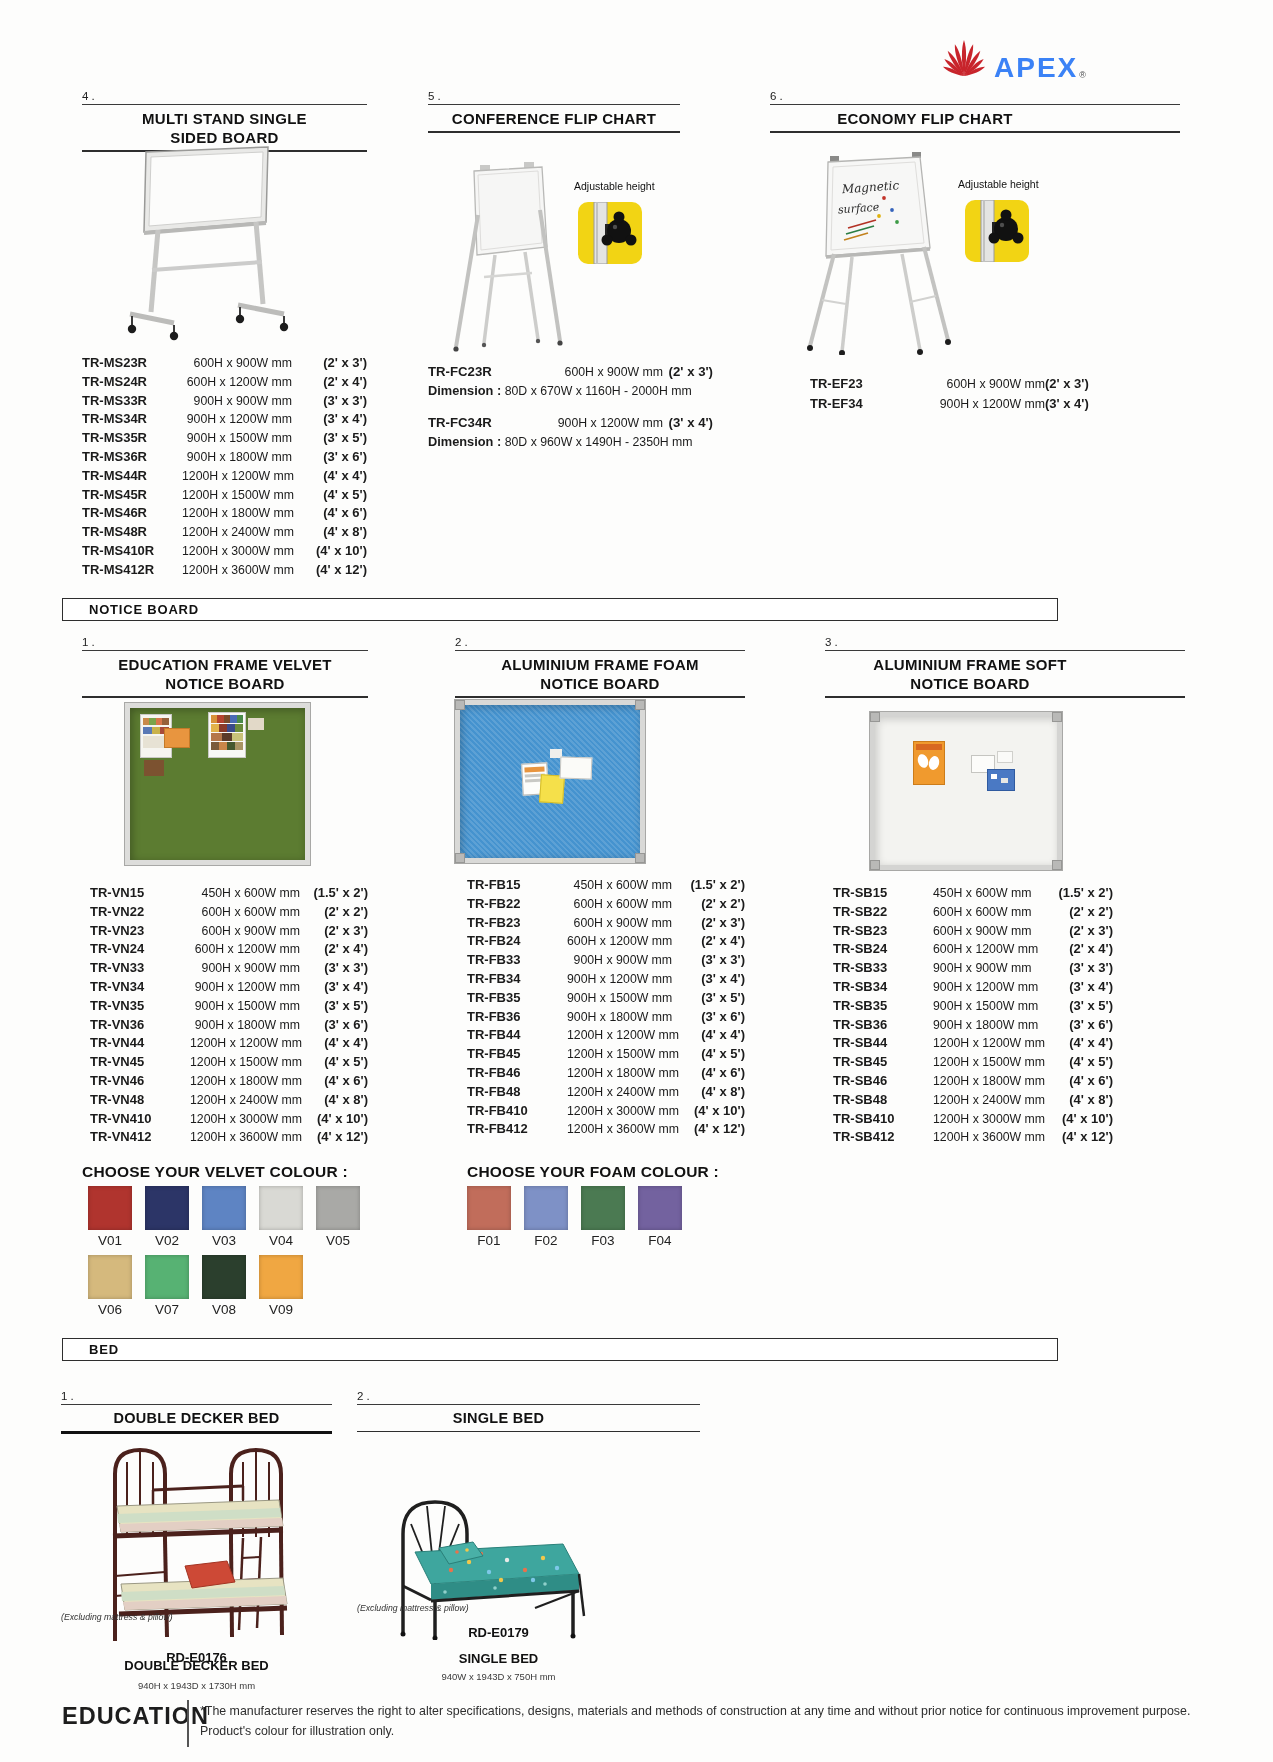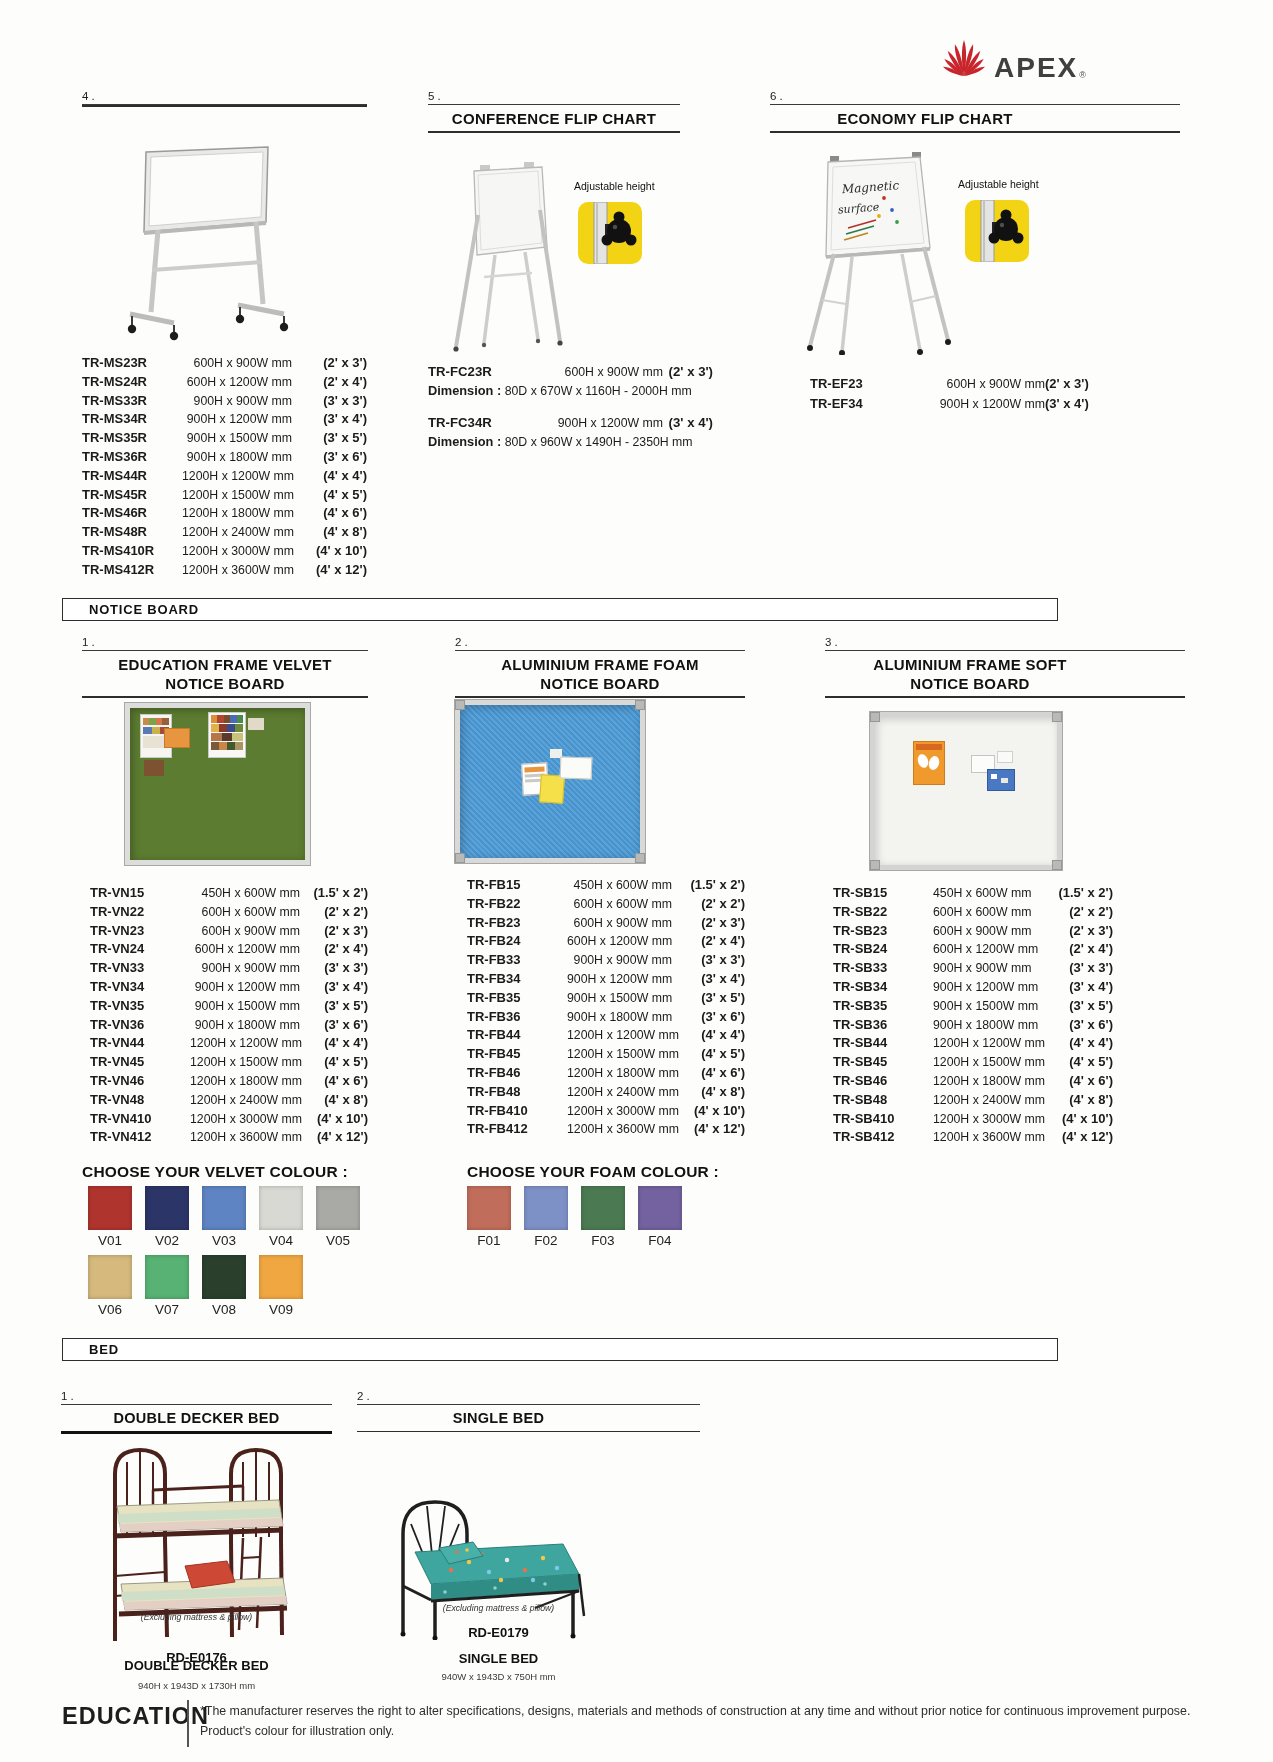--- a/index.html
+++ b/index.html
@@ -29,23 +29,23 @@
   .callout{position:absolute;font-weight:normal;font-size:10.5px;white-space:nowrap;color:#111}
   .choose{position:absolute;font-weight:bold;font-size:15.5px;letter-spacing:.2px;color:#111}
   .swgroup{position:absolute;display:flex;flex-wrap:wrap}
   .swatch{width:44px;margin:0 13px 7px 0;text-align:center}
   .swatch .box{width:44px;height:44px;box-shadow:inset 0 0 4px rgba(0,0,0,.25)}
   .swatch .lab{font-size:13.5px;margin-top:3px;color:#222}
   .board{position:absolute;box-sizing:border-box}
   .cap{position:absolute;width:10px;height:10px;background:#b9b9b7;border:1px solid #979795;box-sizing:border-box}
   .bedcap{position:absolute;left:0;width:100%;text-align:center;font-weight:bold;font-size:13px;color:#111}
   .beddims{position:absolute;left:0;width:100%;text-align:center;font-size:9.5px;color:#3a3a3a}
-  .excl{position:absolute;left:0;width:100%;text-align:center;font-style:italic;font-size:8.7px;color:#333}
+  .excl{position:absolute;left:0;width:100%;font-style:italic;font-size:8.7px;color:#333}
   .logo{position:absolute;left:938px;top:34px;display:flex;align-items:flex-end}
-  .logotext{font-weight:bold;font-size:28px;letter-spacing:2px;color:#404040;line-height:1}
+  .logotext{font-weight:bold;font-size:28px;letter-spacing:2px;color:#3b82f6;line-height:1}
   .regmark{font-size:9px;color:#47484a;margin-left:1px;line-height:1;padding-bottom:2px}
   .education{position:absolute;left:62px;top:1703px;font-weight:bold;font-size:23.5px;letter-spacing:1px;color:#1d1d1d}
   .fdivider{position:absolute;left:187px;top:1700px;width:2px;height:47px;background:#555}
   .disclaimer{position:absolute;left:200px;top:1702px;width:1015px;font-size:12.4px;line-height:1.6;color:#2e2e2e}
   .paper{position:absolute}
 </style>
 </head>
 <body>
 
 <div class="logo">
@@ -63,20 +63,24 @@
         <path d="M0,0 C-2.4,-9 -2.4,-18 0,-23 C2.4,-18 2.4,-9 0,0" transform="rotate(66)"></path>
       </g>
     </svg>
   </span>
   <span class="logotext">APEX</span>
   <span class="regmark">®</span>
 </div>
 
 <section class="col" style="left:82px;top:90px;width:285px">
   <div class="numline"><span>4 .</span></div>
+  <div class="ptitle">
+    <div>MULTI STAND SINGLE</div>
+    <div>SIDED BOARD</div>
+  </div>
   <div class="trule"></div>
   <span class="abs" style="left:36px;top:52px">
     <svg width="175" height="200" viewBox="0 0 175 200">
       <polygon points="28,10 150,5 148,80 26,90" fill="#e9e9e7" stroke="#9a9a98" stroke-width="1.5"></polygon>
       <polygon points="33,15 145,10 143,75 31,84" fill="#fcfcfb" stroke="#cfcfcd" stroke-width="1"></polygon>
       <line x1="26" y1="91" x2="148" y2="81" stroke="#b8b8b6" stroke-width="4"></line>
       <line x1="40" y1="88" x2="33" y2="170" stroke="#c6c6c4" stroke-width="5"></line>
       <line x1="138" y1="80" x2="145" y2="162" stroke="#c6c6c4" stroke-width="5"></line>
       <line x1="34" y1="128" x2="144" y2="120" stroke="#cccccb" stroke-width="4"></line>
       <line x1="12" y1="172" x2="56" y2="181" stroke="#bcbcba" stroke-width="5"></line>

